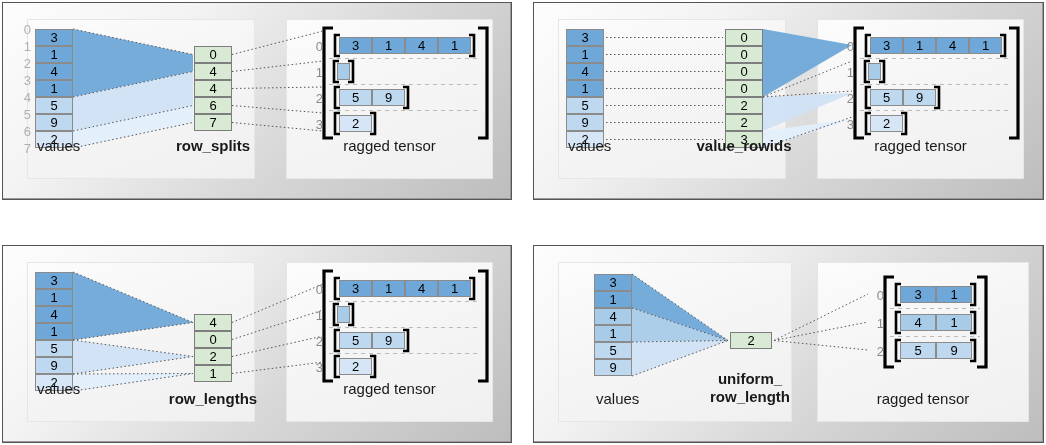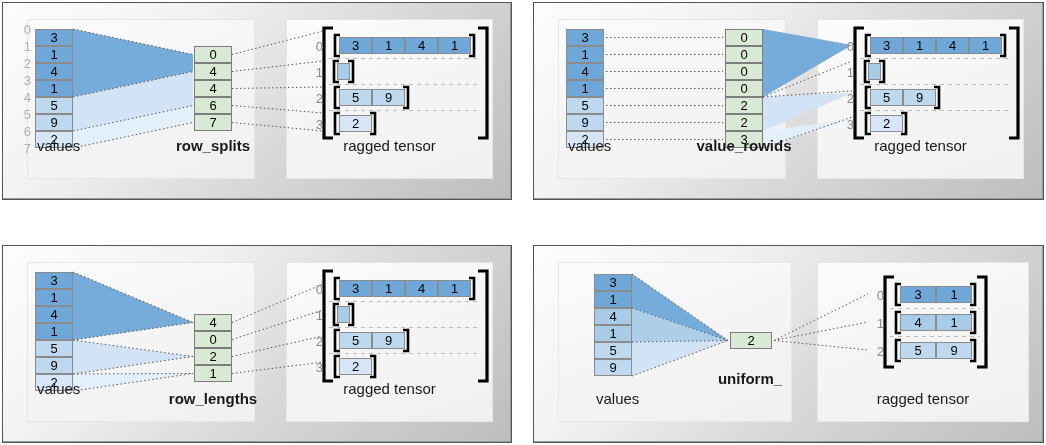--- a/index.html
+++ b/index.html
@@ -294,15 +294,16 @@
       <div class="cell" style="left:366px;top:40px;width:36px;height:17px;background:#6fa8d8;">3</div>
       <div class="cell" style="left:402px;top:40px;width:36px;height:17px;background:#6fa8d8;">1</div>
       <div class="idxlabel dark" style="left:336px;top:71px;width:14px;">1</div>
       <div class="cell" style="left:366px;top:68px;width:36px;height:17px;background:#a8cbe8;">4</div>
       <div class="cell" style="left:402px;top:68px;width:36px;height:17px;background:#a8cbe8;">1</div>
       <div class="idxlabel dark" style="left:336px;top:99px;width:14px;">2</div>
       <div class="cell" style="left:366px;top:96px;width:36px;height:17px;background:#bed8ef;">5</div>
       <div class="cell" style="left:402px;top:96px;width:36px;height:17px;background:#bed8ef;">9</div>
       <div class="caption" style="left:62px;top:145px;">values</div>
       <div class="caption bold center" style="left:150px;top:125px;width:132px;text-align:center;">uniform_</div>
+      <div class="caption bold center" style="left:150px;top:143px;width:132px;">row_length</div>
       <div class="caption center" style="left:283px;top:145px;width:212px;">ragged tensor</div>
     </div>
   </div>
 
 </body></html>

